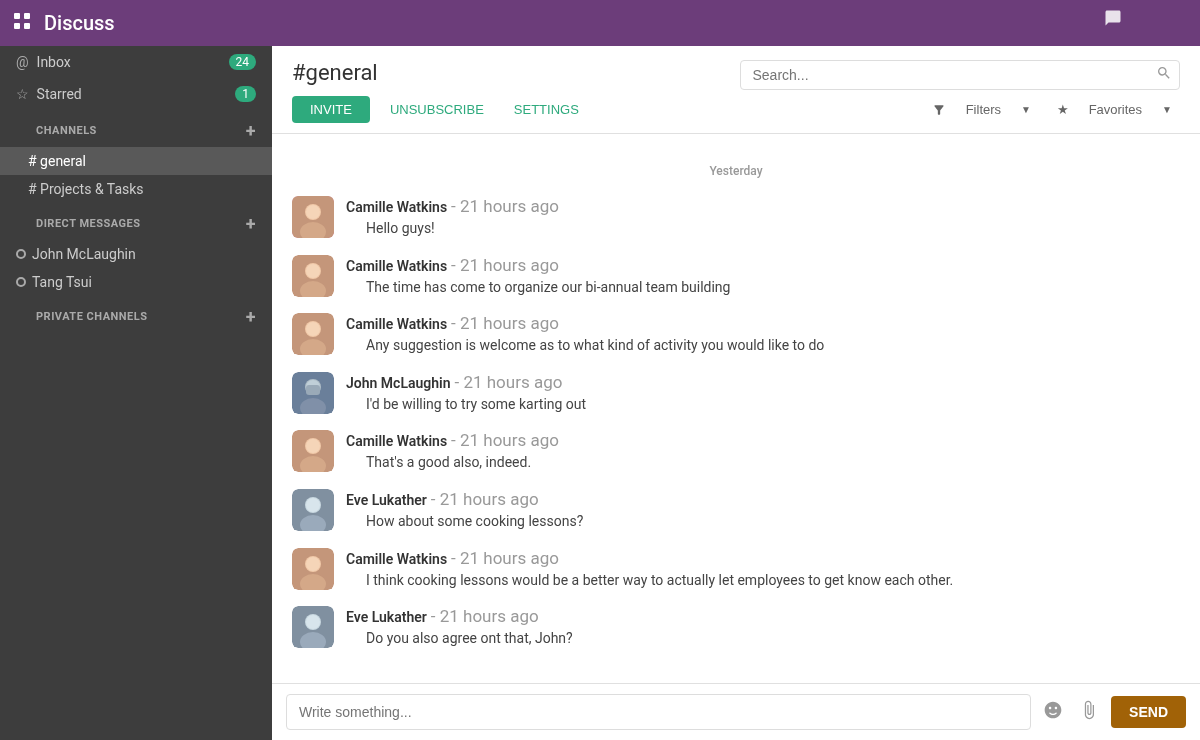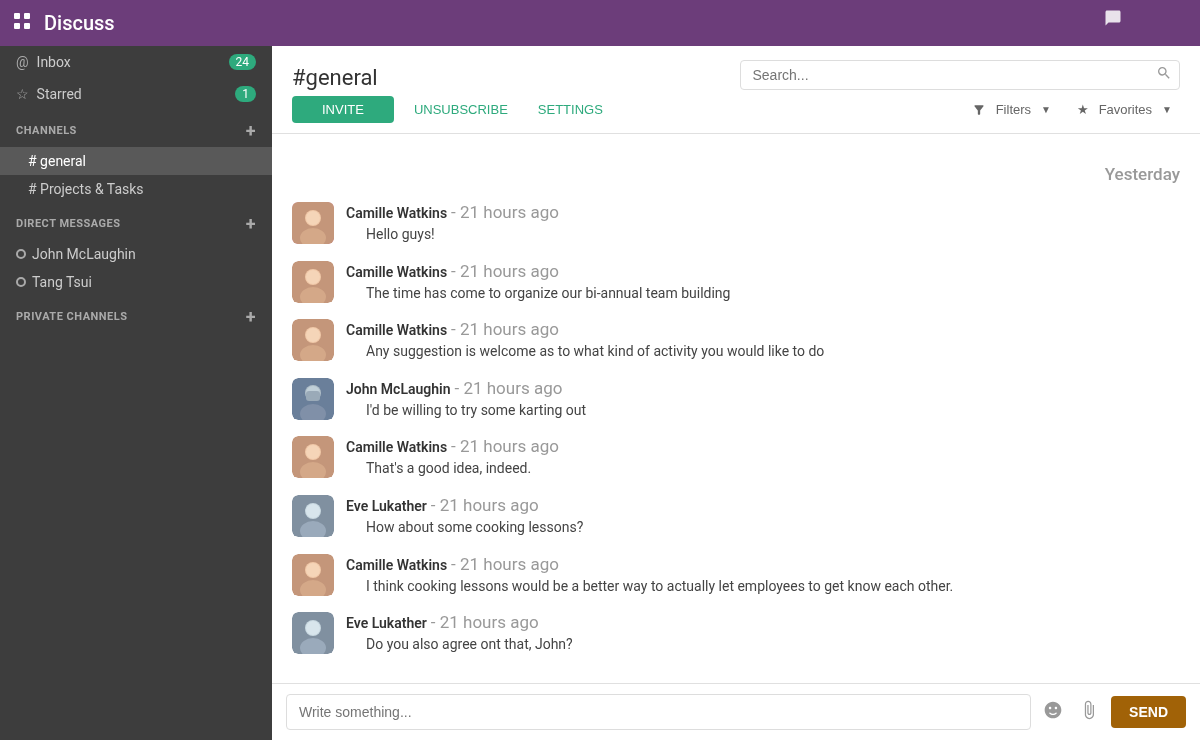--- a/index.html
+++ b/index.html
@@ -24,47 +24,47 @@
     
     .main-area { display: flex; flex: 1; overflow: hidden; }
 
     
     .sidebar { width: 272px; background: #3d3d3d; flex-shrink: 0; display: flex; flex-direction: column; overflow-y: auto; }
     .sidebar-inbox-item { display: flex; align-items: center; padding: 8px 16px; cursor: pointer; color: #ccc; font-size: 14px; }
     .sidebar-inbox-item .label { flex: 1; }
     .sidebar-inbox-item .count-badge { background: #2eaa7d; color: white; border-radius: 10px; padding: 1px 7px; font-size: 12px; }
     .sidebar-inbox-item .count-badge.small { background: #2eaa7d; }
     .sidebar-section-header { display: flex; align-items: center; padding: 10px 16px 6px; color: #aaa; font-size: 11px; font-weight: 700; letter-spacing: 0.5px; text-transform: uppercase; }
-    .sidebar-section-header .section-label { flex: 1; }
+    .sidebar-section-header .section-label { flex: 1; margin-left: 20px; }
     .sidebar-section-header .add-icon { cursor: pointer; font-size: 18px; color: #aaa; }
     .sidebar-channel-item { display: flex; align-items: center; padding: 6px 28px; cursor: pointer; color: #ccc; font-size: 14px; }
     .sidebar-channel-item:hover, .sidebar-channel-item.active { background: rgba(255,255,255,0.15); color: white; }
     .sidebar-dm-item { display: flex; align-items: center; padding: 6px 16px; cursor: pointer; color: #ccc; font-size: 14px; gap: 6px; }
     .circle-icon { width: 10px; height: 10px; border: 2px solid #aaa; border-radius: 50%; display: inline-block; }
 
     
     .right-panel { flex: 1; display: flex; flex-direction: column; background: #f8f8f8; }
 
     
     .channel-header { background: white; border-bottom: 1px solid #e0e0e0; padding: 0 20px; flex-shrink: 0; }
-    .channel-title-row { display: flex; align-items: flex-end; padding: 14px 0 6px; gap: 7px; }
+    .channel-title-row { display: flex; align-items: flex-start; padding: 14px 0 6px; gap: 7px; }
     .channel-title { font-size: 22px; font-weight: 400; color: #333; flex: 1; }
     .search-bar { flex: 1; max-width: 580px; position: relative; border-radius: 13px; }
     .search-bar input { width: 100%; border: 1px solid #ddd; border-radius: 4px; padding: 6px 12px 6px 12px; font-size: 14px; color: #999; outline: none; }
     .search-icon-btn { position: absolute; right: 8px; top: 50%; transform: translateY(-50%); color: #999; cursor: pointer; }
     .channel-actions-row { display: flex; align-items: center; padding: 0 0 10px; gap: 10px; }
-    .btn-invite { background: #2eaa7d; color: white; border: none; border-radius: 4px; padding: 6px 30px; font-size: 13px; cursor: pointer; font-weight: 500; }
+    .btn-invite { background: #2eaa7d; color: white; border: none; border-radius: 4px; padding: 6px 18px; font-size: 13px; cursor: pointer; font-weight: 500; }
     .btn-link { background: none; border: none; color: #2eaa7d; font-size: 13px; cursor: pointer; font-weight: 500; padding: 6px 10px; }
     .spacer { flex: 1; }
-    .filter-btn { display: flex; align-items: center; gap: 10px; background: none; border: none; color: #666; font-size: 13px; cursor: pointer; padding: 4px 8px; }
+    .filter-btn { display: flex; align-items: center; gap: 20px; background: none; border: none; color: #666; font-size: 13px; cursor: pointer; padding: 4px 8px; }
     .filter-btn .arrow { font-size: 10px; }
 
     
     .messages-area { flex: 1; overflow-y: auto; padding: 20px 20px 10px; background: white; }
-    .date-divider { text-align: right; color: #999; font-size: 17px; margin: 10px 0 18px; font-weight: 500; }
+    .date-divider { text-align: center; color: #999; font-size: 12px; margin: 10px 0 18px; font-weight: 500; }
     .message-item { display: flex; gap: 12px; margin-bottom: 16px; }
     .avatar { width: 42px; height: 42px; border-radius: 6px; flex-shrink: 0; overflow: hidden; }
     
     .avatar-camille { background: linear-gradient(135deg, #d4a0a0 0%, #c47a7a 100%); display: flex; align-items: center; justify-content: center; color: white; font-size: 11px; }
     .message-content {}
     .message-meta { margin-bottom: 3px; }
     .message-author { font-weight: 600; color: #333; font-size: 14px; }
     .message-time { color: #999; font-size: 17px; }
     .message-text { color: #444; font-size: 14px; line-height: 1.4; margin-left: 20px; }
 
@@ -279,21 +279,21 @@
             <circle cx="21" cy="16" r="8" fill="#f0c8a8"></circle>
             <ellipse cx="21" cy="36" rx="13" ry="10" fill="#d4a888"></ellipse>
             <circle cx="21" cy="16" r="7" fill="#f5d5b8"></circle>
           </svg>
         </div>
         <div class="message-content">
           <div class="message-meta">
             <span class="message-author">Camille Watkins</span>
             <span class="message-time"> - 21 hours ago</span>
           </div>
-          <div class="message-text">That's a good idea, indeed.</div>
+          <div class="message-text">That's a good also, indeed.</div>
         </div>
       </div>
 
       <div class="message-item">
         <div class="avatar">
           <svg viewBox="0 0 42 42" class="avatar-svg" xmlns="http://www.w3.org/2000/svg">
             <rect width="42" height="42" rx="6" fill="#8090a0"></rect>
             <circle cx="21" cy="16" r="8" fill="#c8d8e0"></circle>
             <ellipse cx="21" cy="36" rx="13" ry="10" fill="#9aaabb"></ellipse>
             <circle cx="21" cy="16" r="7" fill="#d8e5ec"></circle>

